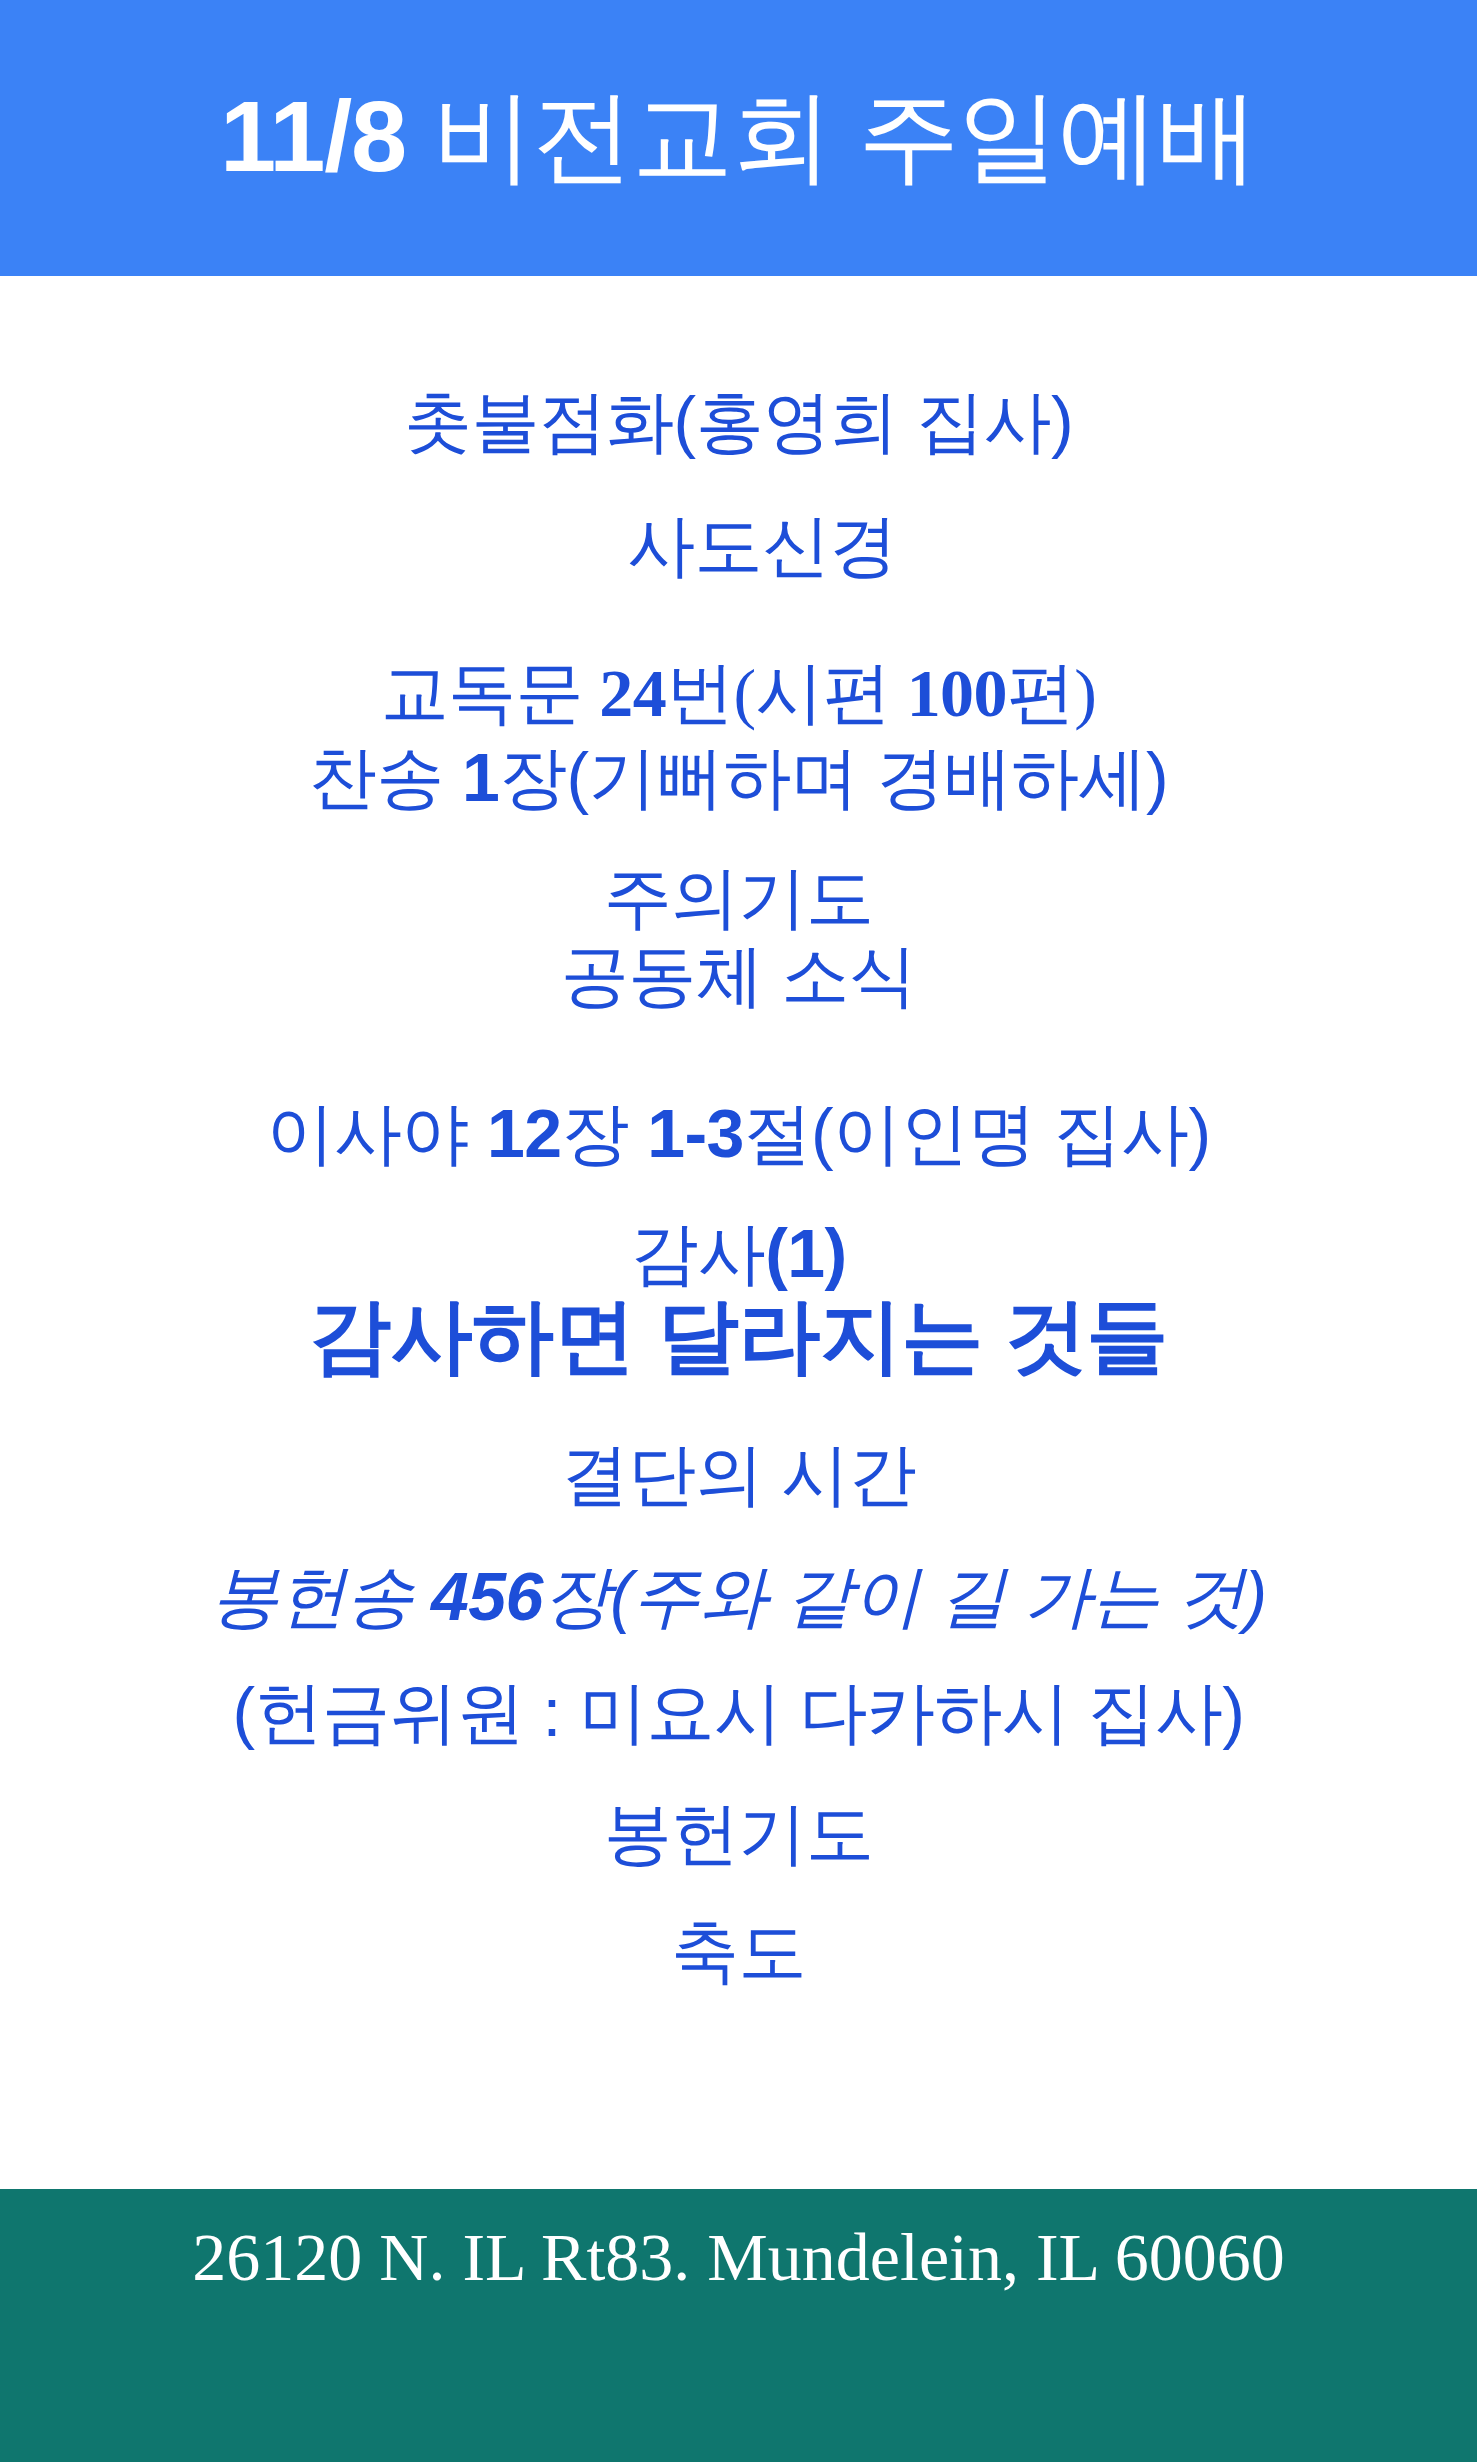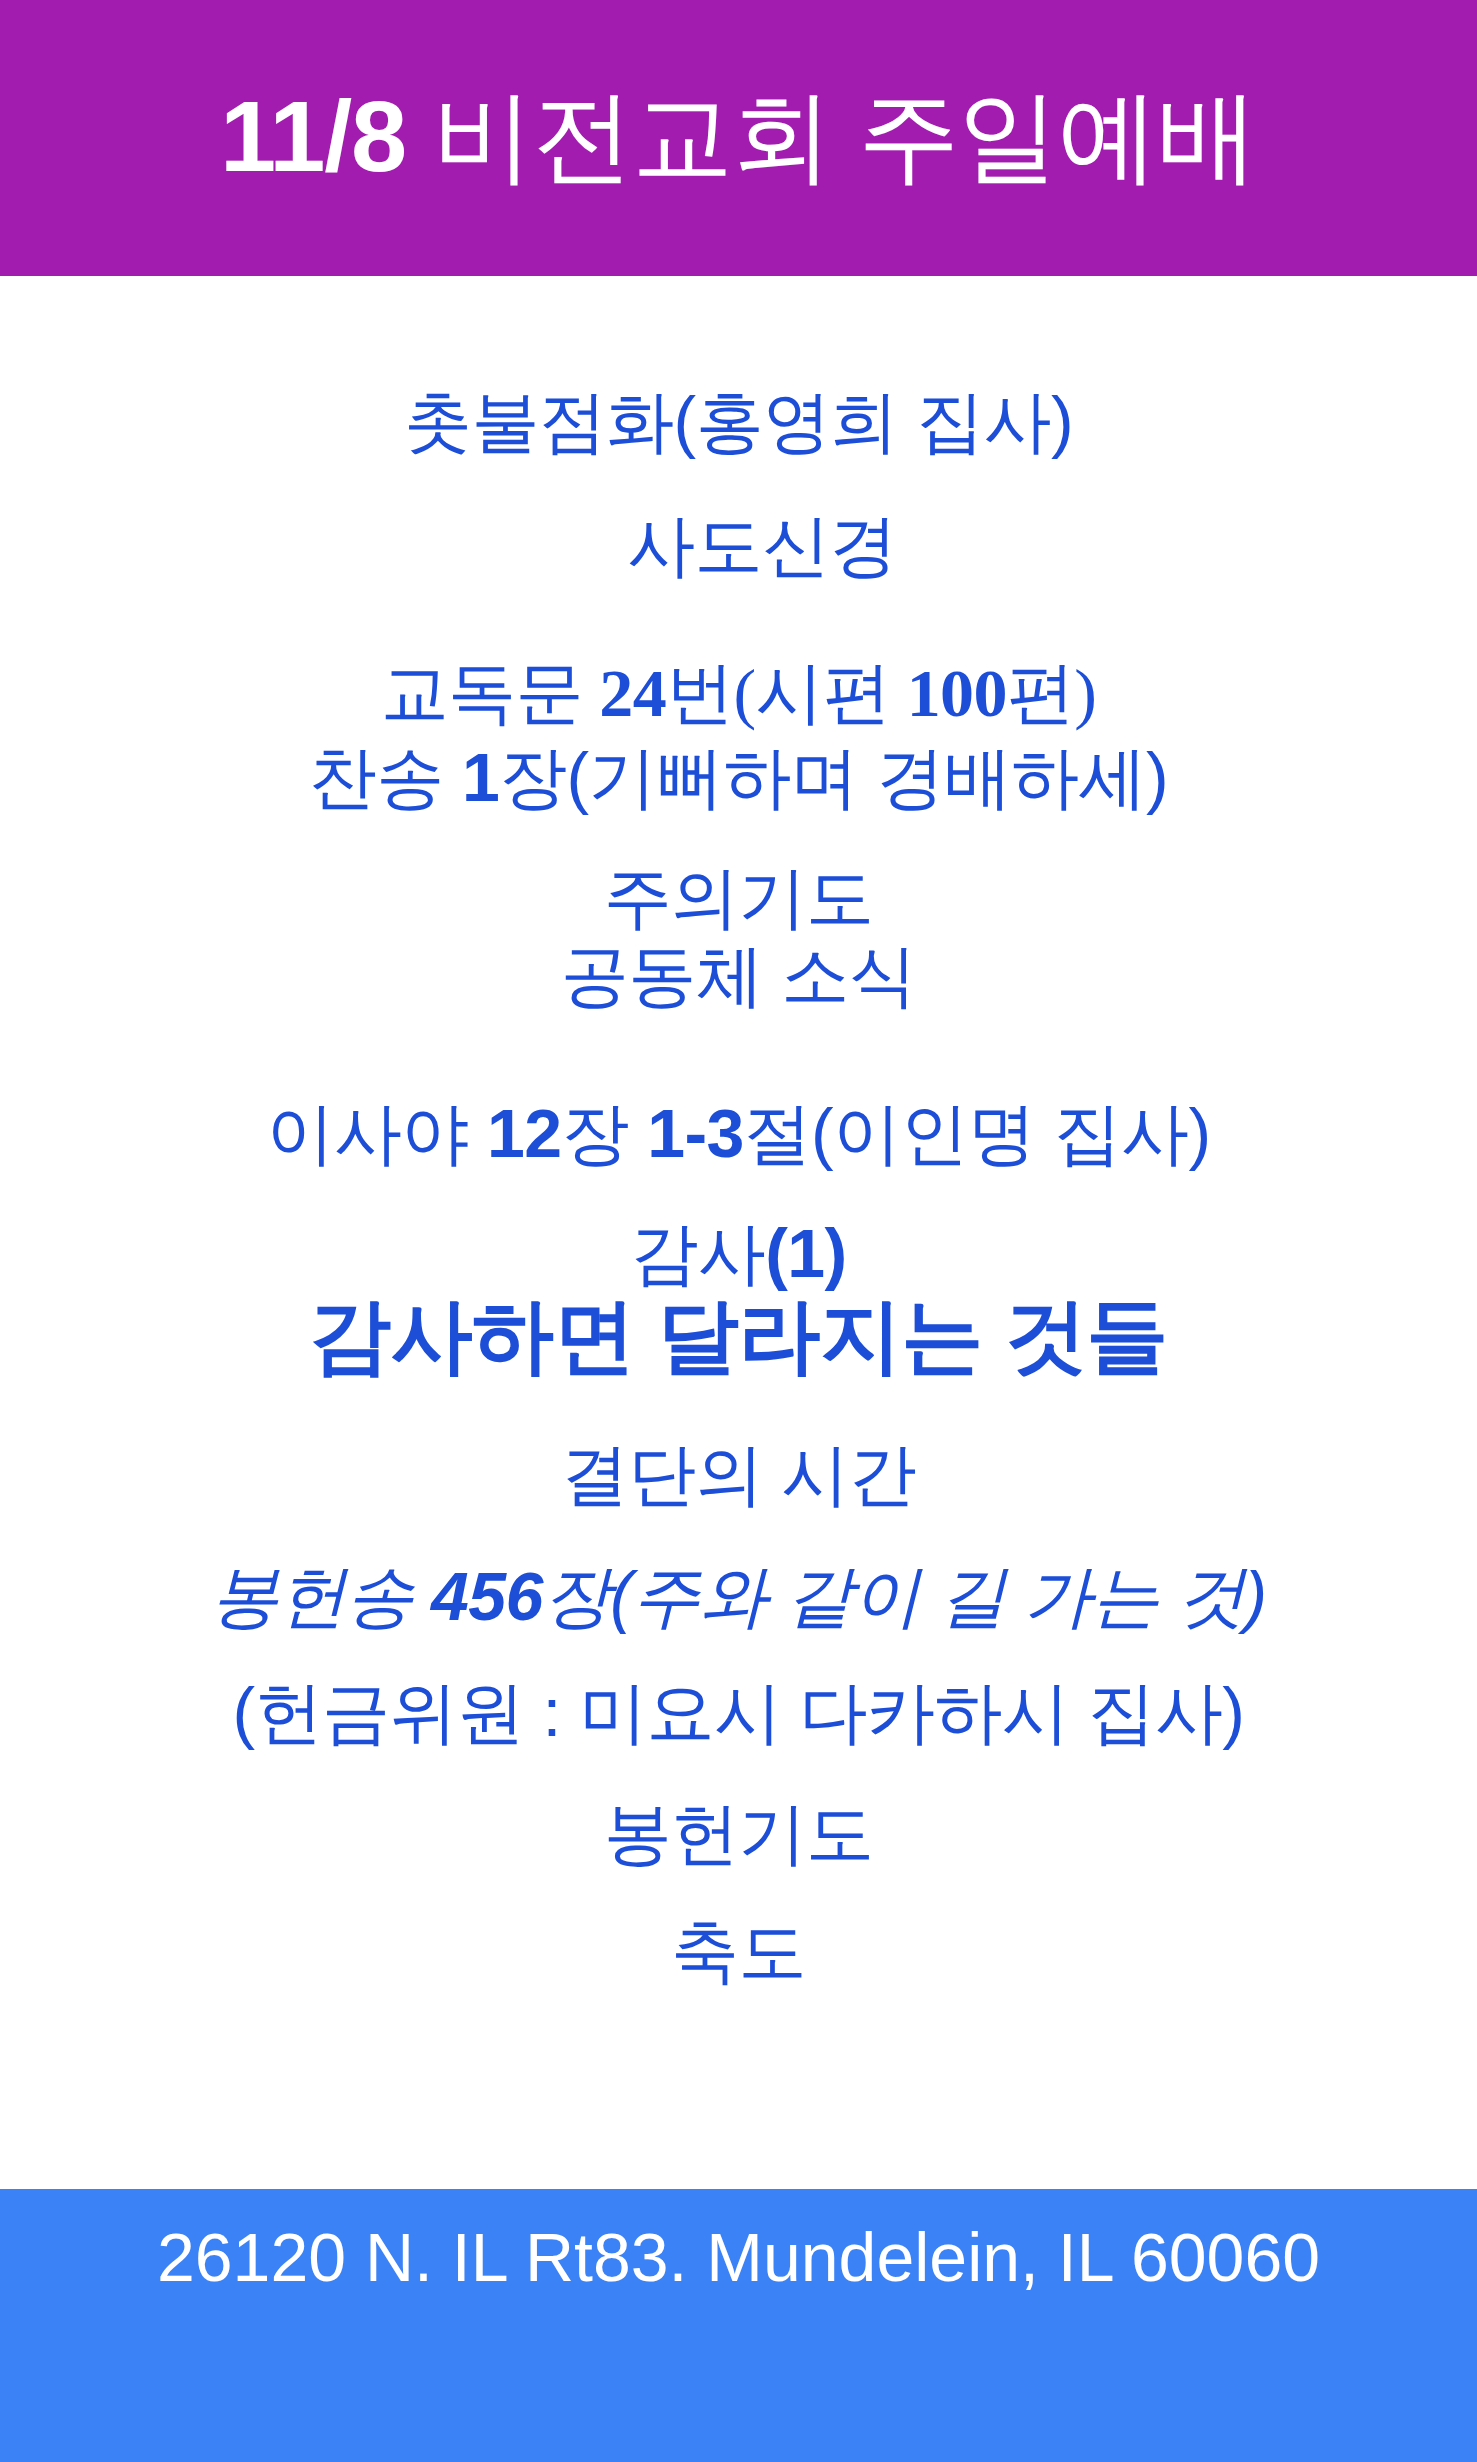--- a/index.html
+++ b/index.html
@@ -80,37 +80,37 @@
     margin-top:27.6px;
     font-size:68px;
     font-weight:400;
     line-height:83px;
     white-space:nowrap;
   }
 </style>
 </head>
 <body>
 
-<header class="banner" style="background: #a21caf;">
+<header class="banner" style="background: #3b82f6;">
   <div class="banner-title"><span class="b">11/8 </span><span>비전교회 주일예배</span></div>
 </header>
 
 <main>
   <div class="line l1"><span>촛불점화(홍영희 집사)</span></div>
   <div class="line l2"><span>사도신경</span></div>
   <div class="line l3"><span>교독문 </span><span class="b">24</span><span>번(시편 </span><span class="b">100</span><span>편)</span></div>
   <div class="line l4"><span>찬송 </span><span class="b">1</span><span>장(기뻐하며 경배하세)</span></div>
   <div class="line l5"><span>주의기도</span></div>
   <div class="line l6"><span>공동체 소식</span></div>
   <div class="line l7"><span>이사야 </span><span class="b">12</span><span>장 </span><span class="b">1-3</span><span>절(이인명 집사)</span></div>
   <div class="line l8"><span>감사</span><span class="b">(1)</span></div>
   <div class="line l9 sermon"><span class="b">감사하면 달라지는 것들</span></div>
   <div class="line l10"><span>결단의 시간</span></div>
   <div class="line l11"><span>봉헌송 </span><span class="b">456</span><span>장(주와 같이 길 가는 것)</span></div>
   <div class="line l12"><span>(헌금위원 : 미요시 다카하시 집사)</span></div>
   <div class="line l13"><span>봉헌기도</span></div>
   <div class="line l14"><span>축도</span></div>
 </main>
 
-<footer class="footer" style="background: #3b82f6;">
+<footer class="footer" style="background: #0f766e; font-family: Liberation Serif, serif;">
   <div class="footer-address">26120 N. IL Rt83. Mundelein, IL 60060</div>
 </footer>
 
 
 </body></html>

